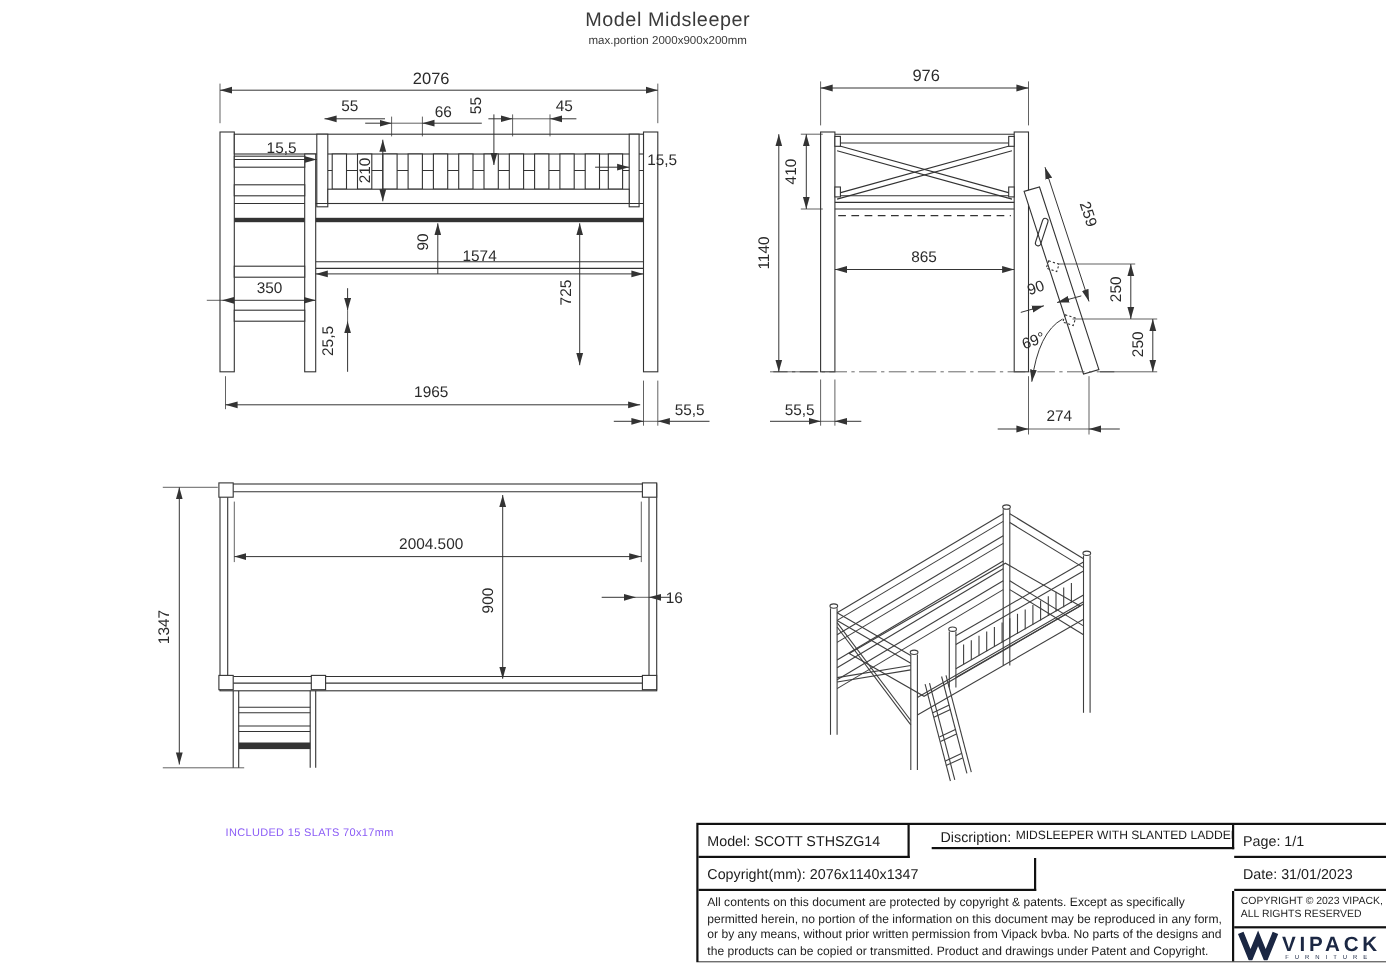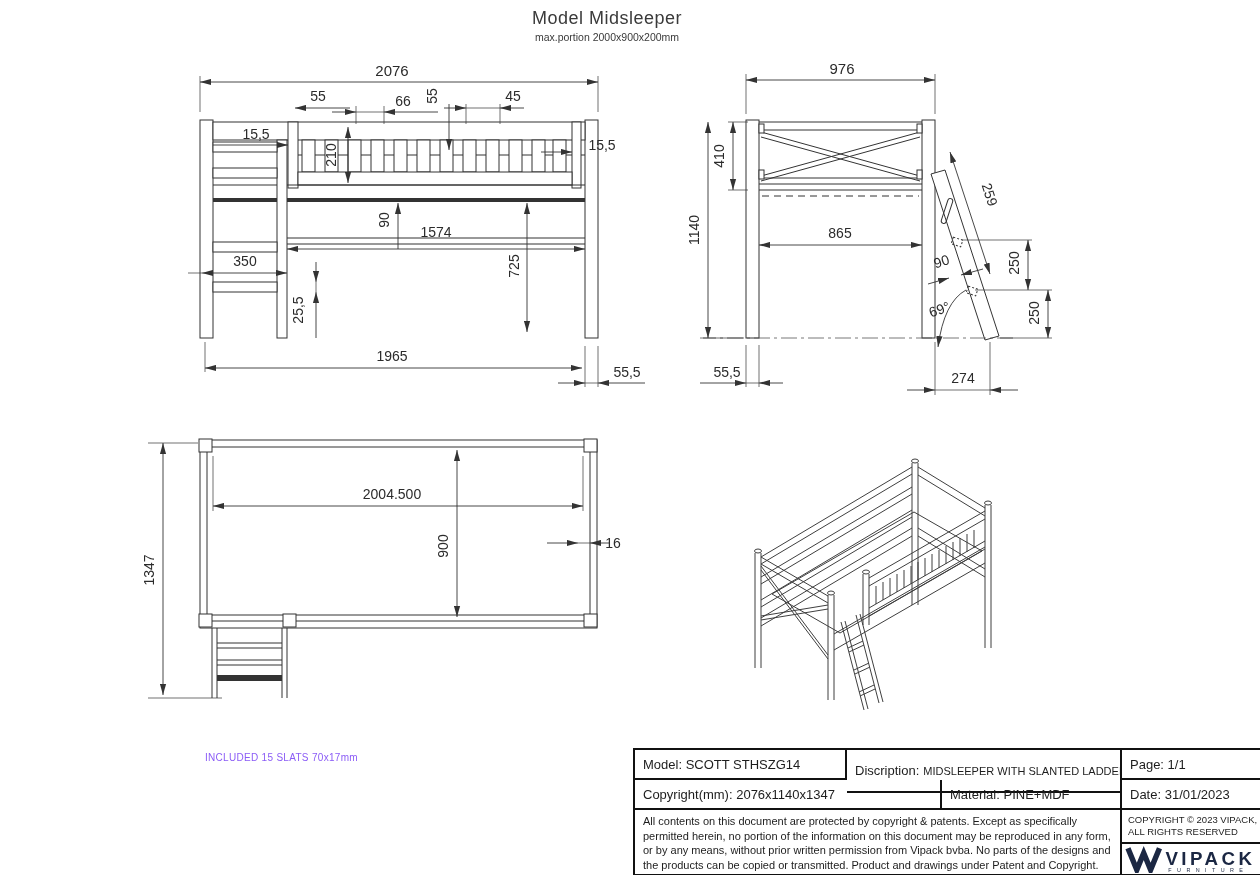--- a/index.html
+++ b/index.html
@@ -344,29 +344,28 @@
         <line class="i" x1="855" y1="674" x2="870" y2="667"></line>
         <line class="i" x1="859" y1="692" x2="874" y2="685"></line>
         <line class="i" x1="860" y1="696" x2="875" y2="689"></line>
       </g>
     </g>
   </svg>
 
   <div class="note">INCLUDED 15 SLATS  70x17mm</div>
 
   <div class="tb">
-    <div class="c br bb" style="left:0;top:0;width:212px;height:30px">Model: SCOTT STHSZG14</div>
-    <div class="c br bb" style="left:212px;top:0;width:275px;height:43px">
+    <div class="c br bb" style="left:0;top:0;width:192px;height:30px">Model: SCOTT STHSZG14</div>
+    <div class="c br bb" style="left:212px;top:0;width:275px;height:22px">
       <span>Discription:</span>
       <span class="small-caps">MIDSLEEPER WITH SLANTED LADDER</span>
     </div>
     <div class="c bb" style="left:487px;top:0;width:142px;height:30px">Page: 1/1</div>
 
     <div class="c br bb" style="left:0;top:30px;width:307px;height:30px">Copyright(mm): 2076x1140x1347</div>
-    <div class="c br bb" style="left:307px;top:30px;width:180px;height:30px">Material: PINE+MDF</div>
     <div class="c bb" style="left:487px;top:30px;width:142px;height:30px">Date: 31/01/2023</div>
 
     <div class="c br legal" style="left:0;top:60px;width:487px;height:64px">All contents on this document are protected by copyright &amp; patents. Except as specifically permitted herein, no portion of the information on this document may be reproduced in any form, or by any means, without prior written permission from Vipack bvba. No parts of the designs and the products can be copied or transmitted. Product and drawings under Patent and Copyright.</div>
     <div class="c bb cpnote" style="left:487px;top:60px;width:142px;height:34px">COPYRIGHT © 2023 VIPACK, ALL RIGHTS RESERVED</div>
 
     <div class="c logo-cell" style="left:487px;top:94px;width:142px;height:30px">
       <svg width="140" height="28" viewBox="0 0 140 28">
         <path d="M4 3 L13 25 L20 8 L27 25 L36 3" stroke="#1b2743" stroke-width="5.5" fill="none"></path>
         <text x="42" y="20" font-size="19" font-weight="bold" letter-spacing="3.5" fill="#1b2743" font-family="Liberation Sans, sans-serif">VIPACK</text>
         <text x="45" y="27" font-size="5.5" letter-spacing="5.5" fill="#1b2743" font-family="Liberation Sans, sans-serif">FURNITURE</text>

